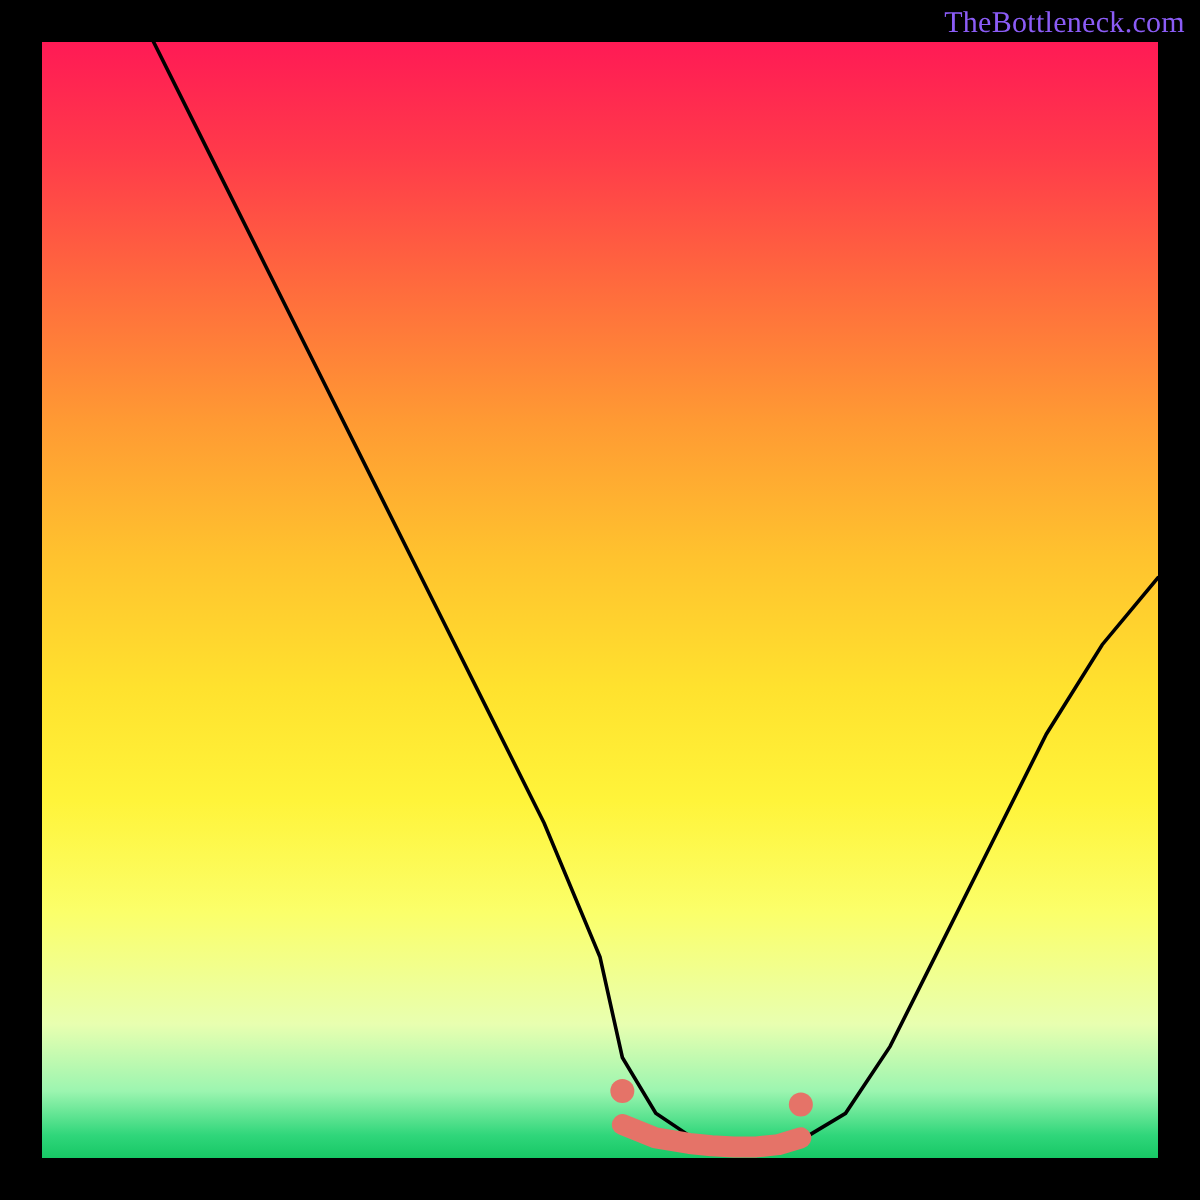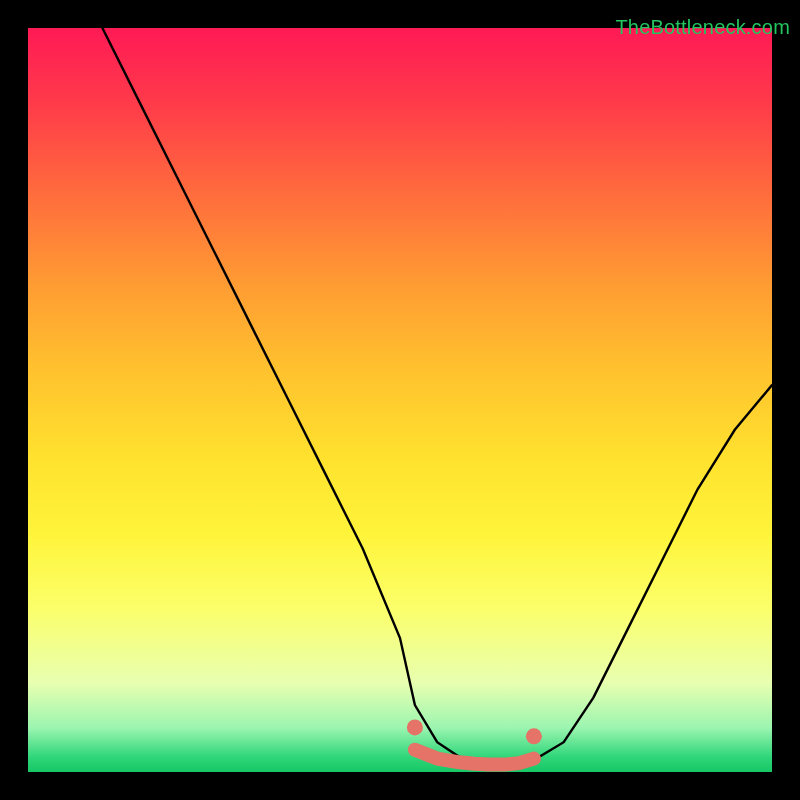--- a/index.html
+++ b/index.html
@@ -48,26 +48,25 @@
   .curve {
     position: absolute;
     inset: 0;
     width: 744px;
     height: 744px;
   }
   .watermark {
     position: absolute;
     top: 4px;
     right: 10px;
-    font-family: Liberation Sans, sans-serif;
+    font-family: Liberation Serif, serif;
     font-size: 20px;
-    color: #22c55e;
+    color: #8b5cf6;
     letter-spacing: 0.2px;
     user-select: none;
-    margin-top: 12px;
   }
 </style>
 </head>
 <body>
 
 <div class="frame">
   <div class="plot-area">
     <div class="gradient-bg"></div>
     <svg class="curve" viewBox="0 0 744 744" preserveAspectRatio="none">
       <path fill="none" stroke="#000" stroke-width="2.4" stroke-linecap="round" d="M74.4 0.0 L111.6 74.4 L148.8 148.8 L186.0 223.2 L223.2 297.6 L260.4 372.0 L297.6 446.4 L334.8 520.8 L372.0 610.1 L386.9 677.0 L409.2 714.2 L431.5 729.1 L446.4 732.8 L468.7 735.1 L491.0 734.3 L505.9 732.1 L535.7 714.2 L565.4 669.6 L595.2 610.1 L632.4 535.7 L669.6 461.3 L706.8 401.8 L744.0 357.1"></path>

